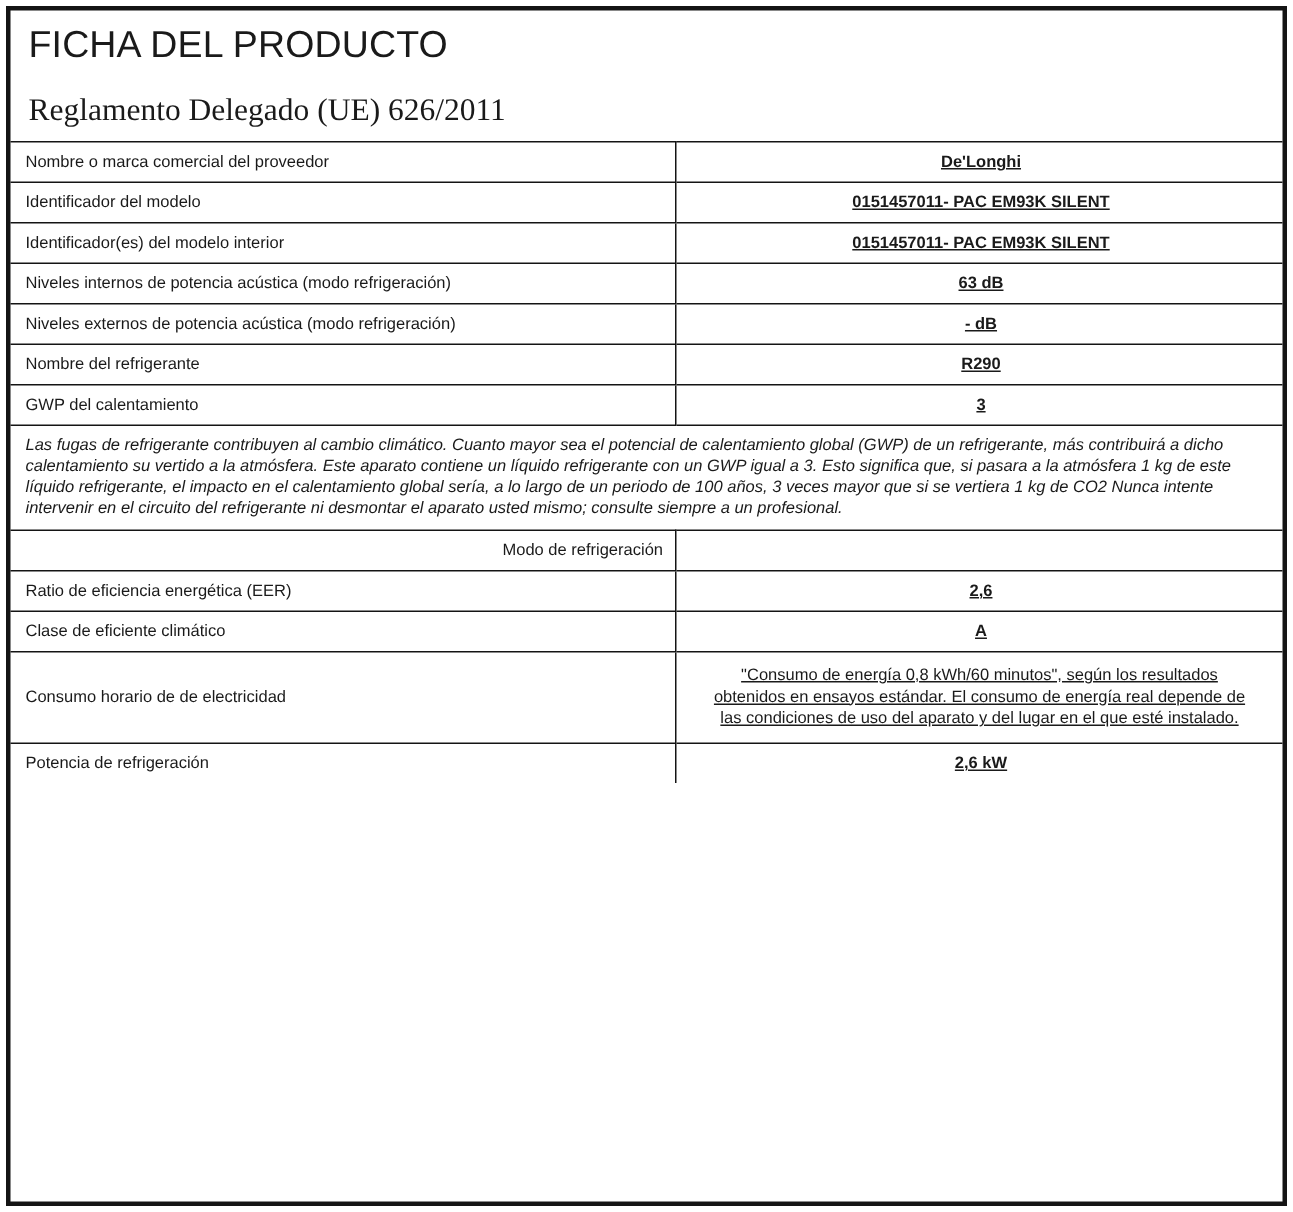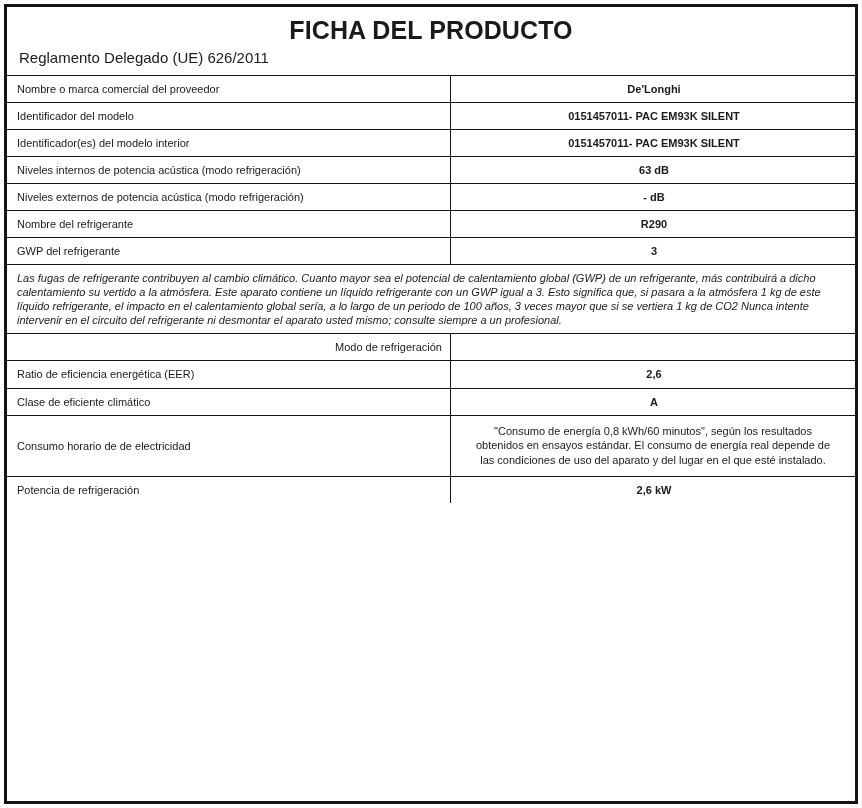--- a/index.html
+++ b/index.html
@@ -24,31 +24,31 @@
     box-sizing: border-box;
     width: 854px;
     min-height: 800px;
     padding: 0;
   }
   .header {
     padding: 10px 12px 4px 12px;
   }
   .doc-title {
     font-size: 25px;
-    font-weight: bold;
+    font-weight: normal;
     letter-spacing: 0.1px;
     margin: 0 0 2px 0;
     line-height: 1.1;
-    text-align: center;
   }
   .doc-subtitle {
-    font-size: 15px;
+    font-size: 21px;
     font-weight: normal;
-    margin: 4px 0 4px 0;
+    margin: 16px 0 4px 0;
     line-height: 1.2;
+    font-family: Liberation Serif, serif;
   }
   table.spec {
     border-collapse: collapse;
     width: 100%;
     table-layout: fixed;
   }
   table.spec td {
     border-top: 1.6px solid #141414;
     padding: 6px 8px 6px 10px;
     font-size: 11px;
@@ -56,20 +56,21 @@
     line-height: 1.28;
   }
   td.label {
     width: 425px;
     text-align: left;
     border-right: 1.6px solid #141414;
   }
   td.value {
     text-align: center;
     font-weight: bold;
+    text-decoration: underline;
   }
   td.value.multiline {
     font-weight: normal;
     padding: 8px 18px;
     line-height: 1.34;
   }
   tr.section td.label {
     font-weight: normal;
     text-align: right;
   }
@@ -113,21 +114,21 @@
         </tr>
         <tr>
           <td class="label">Niveles externos de potencia acústica (modo refrigeración)</td>
           <td class="value">- dB</td>
         </tr>
         <tr>
           <td class="label">Nombre del refrigerante</td>
           <td class="value">R290</td>
         </tr>
         <tr>
-          <td class="label">GWP del refrigerante</td>
+          <td class="label">GWP del calentamiento</td>
           <td class="value">3</td>
         </tr>
         <tr>
           <td class="fullwidth note" colspan="2">Las fugas de refrigerante contribuyen al cambio climático. Cuanto mayor sea el potencial de calentamiento global (GWP) de un refrigerante, más contribuirá a dicho calentamiento su vertido a la atmósfera. Este aparato contiene un líquido refrigerante con un GWP igual a 3. Esto significa que, si pasara a la atmósfera 1 kg de este líquido refrigerante, el impacto en el calentamiento global sería, a lo largo de un periodo de 100 años, 3 veces mayor que si se vertiera 1 kg de CO2 Nunca intente intervenir en el circuito del refrigerante ni desmontar el aparato usted mismo; consulte siempre a un profesional.</td>
         </tr>
         <tr class="section">
           <td class="label">Modo de refrigeración</td>
           <td class="value"></td>
         </tr>
         <tr>

